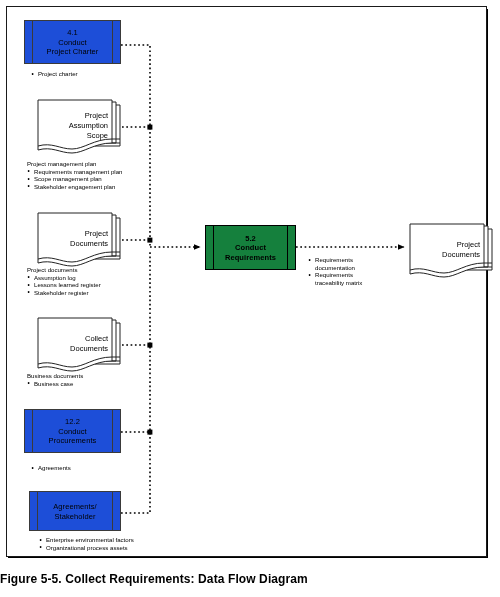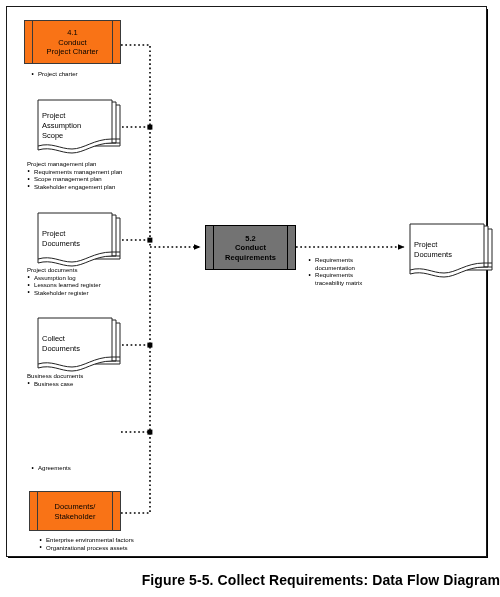--- a/index.html
+++ b/index.html
@@ -15,63 +15,63 @@
   #frame::after{
     content:"";position:absolute;left:1px;top:2px;right:-2px;bottom:-2px;
     border-right:1.5px solid #000;border-bottom:1.5px solid #000;
     pointer-events:none;
   }
   #canvas{position:absolute;left:0;top:0;width:500px;height:597px;}
 
   
   .proc{
     position:absolute;box-sizing:border-box;
-    border:1px solid #3a3a3a;background:#f97316;
+    border:1px solid #3a3a3a;background:#1d4ed8;
   }
   .proc .bar-l,.proc .bar-r{
     position:absolute;top:0;bottom:0;width:7px;border:0;
   }
   .proc .bar-l{left:7px;border-left:1px solid #3a3a3a;}
   .proc .bar-r{right:7px;border-right:1px solid #3a3a3a;}
   .proc .ptxt{
     position:absolute;left:14px;right:14px;top:50%;
     transform:translateY(-50%);
     text-align:center;font-size:7.5px;line-height:9.5px;
     letter-spacing:.1px;
   }
-  .proc.shaded{background:#737373;border-color:#000;}
+  .proc.shaded{background:#15803d;border-color:#000;}
   .proc.shaded .bar-l{border-left-color:#000;}
   .proc.shaded .bar-r{border-right-color:#000;}
   .proc.shaded .ptxt{font-weight:bold;}
 
   
   .doc{position:absolute;}
   .doc svg{display:block;overflow:visible;}
   .doc .dtxt{
     position:absolute;left:8px;right:14px;top:46%;
     transform:translateY(-50%);
-    text-align:left;font-size:7.5px;line-height:10px;
+    text-align:right;font-size:7.5px;line-height:10px;
   }
 
   
   .blk{position:absolute;font-size:6.1px;line-height:7.6px;white-space:nowrap;}
   .blk .hd{padding-left:0;}
   .blk ul{list-style:none;margin:0;padding:0;}
   .blk li{position:relative;padding-left:7px;}
   .blk li::before{
     content:"\2022";position:absolute;left:0.5px;top:-0.4px;font-size:6.4px;
   }
 
   
   #wires{position:absolute;left:0;top:0;width:500px;height:597px;}
 
   
   #caption{
-    position:absolute;left:0;right:0;top:572px;text-align:right;
-    font-size:14px;font-weight:bold;letter-spacing:.1px;
+    position:absolute;left:0;right:0;top:572px;text-align:left;
+    font-size:12px;font-weight:bold;letter-spacing:.1px;
   }
 </style>
 </head>
 <body>
 
 <div id="frame"></div>
 
 <div id="canvas">
 
   <svg id="wires" viewBox="0 0 500 597" xmlns="http://www.w3.org/2000/svg">
@@ -180,31 +180,40 @@
       <div>Documents</div>
     </div>
   </div>
   <div class="blk" style="left:27px;top:372px;">
     <div class="hd">Business documents</div>
     <ul>
       <li>Business case</li>
     </ul>
   </div>
 
+  <div class="proc" style="left:24px;top:409px;width:97px;height:44px;">
+    <span class="bar-l"></span>
+    <span class="bar-r"></span>
+    <div class="ptxt">
+      <div>12.2</div>
+      <div>Conduct</div>
+      <div>Procurements</div>
+    </div>
+  </div>
   <div class="blk" style="left:31px;top:464px;">
     <ul>
       <li>Agreements</li>
     </ul>
   </div>
 
   <div class="proc" style="left:29px;top:491px;width:92px;height:40px;">
     <span class="bar-l"></span>
     <span class="bar-r"></span>
     <div class="ptxt">
-      <div>Documents/</div>
+      <div>Agreements/</div>
       <div>Stakeholder</div>
     </div>
   </div>
   <div class="blk" style="left:39px;top:536px;">
     <ul>
       <li>Enterprise environmental factors</li>
       <li>Organizational process assets</li>
     </ul>
   </div>
 

